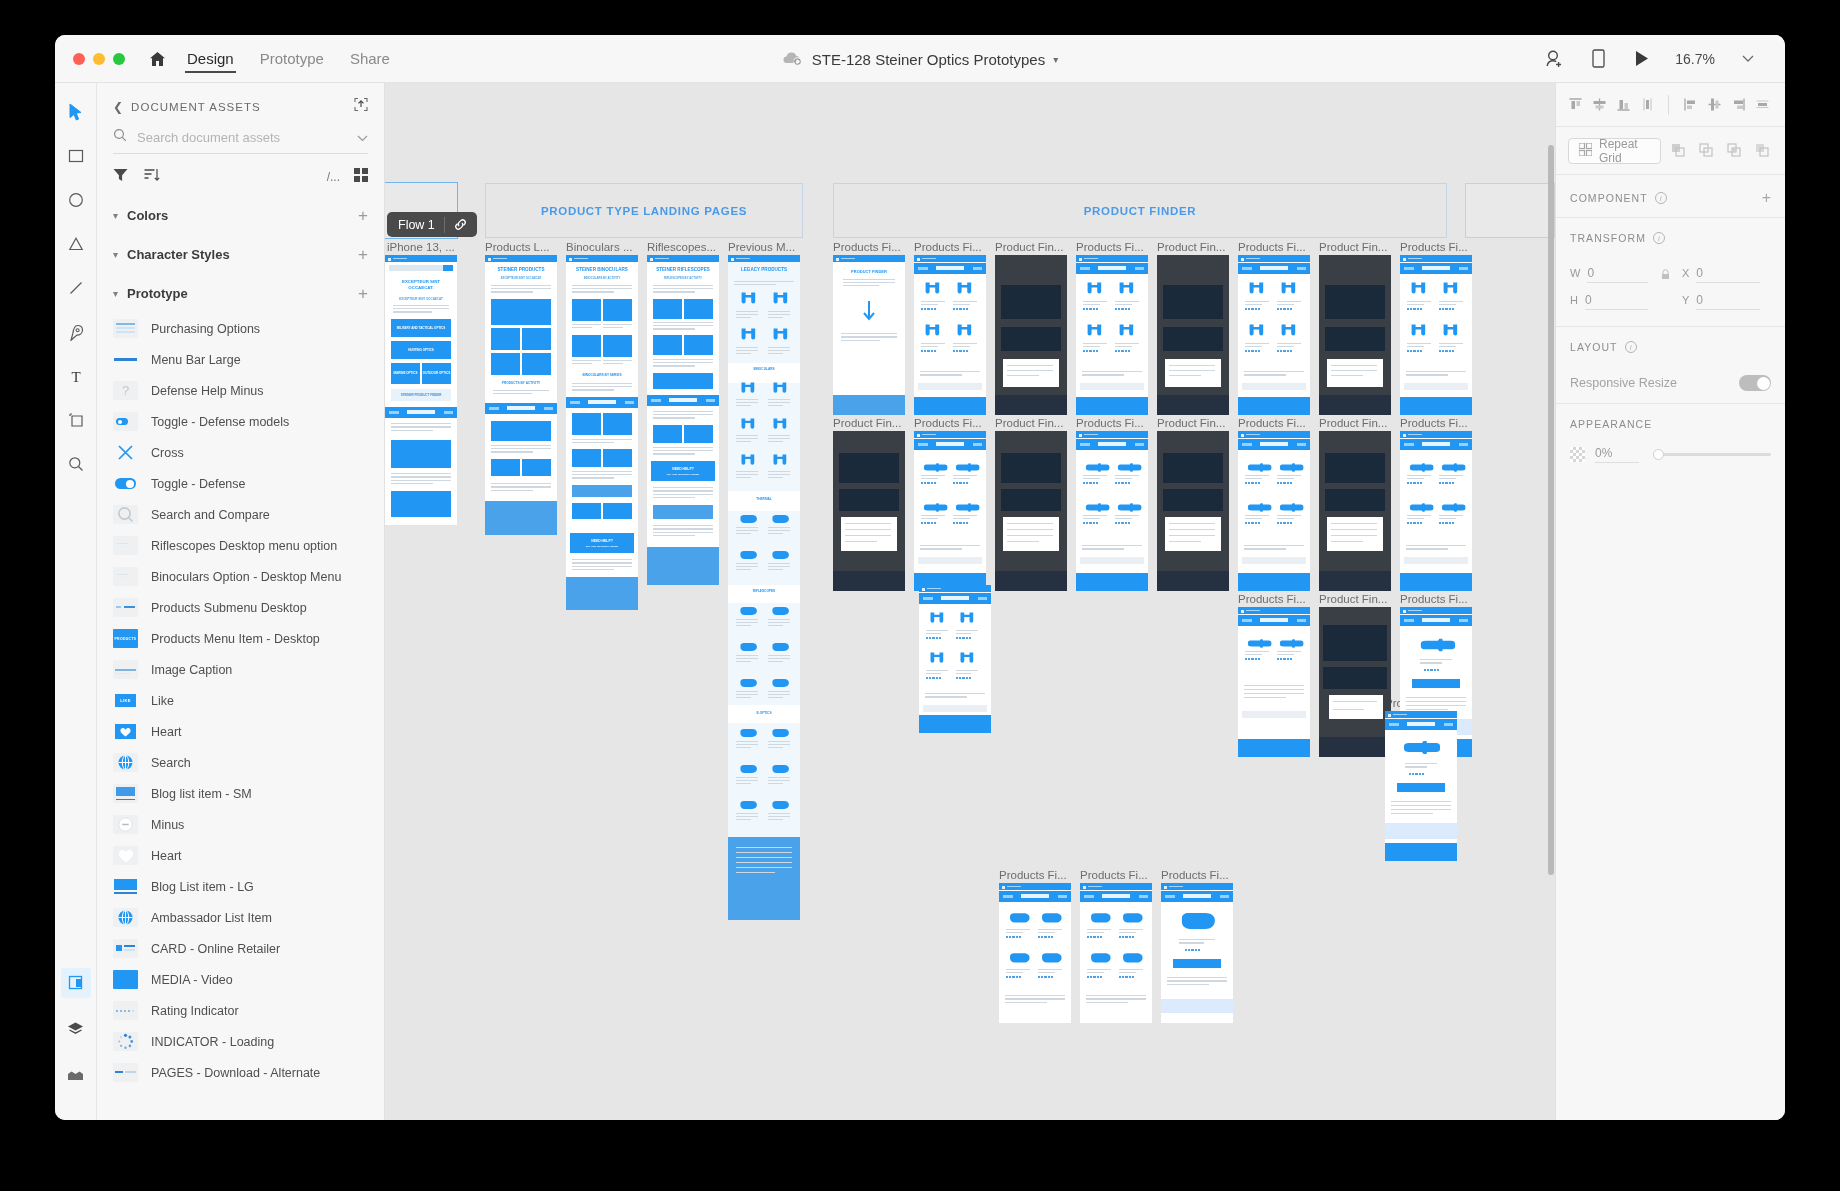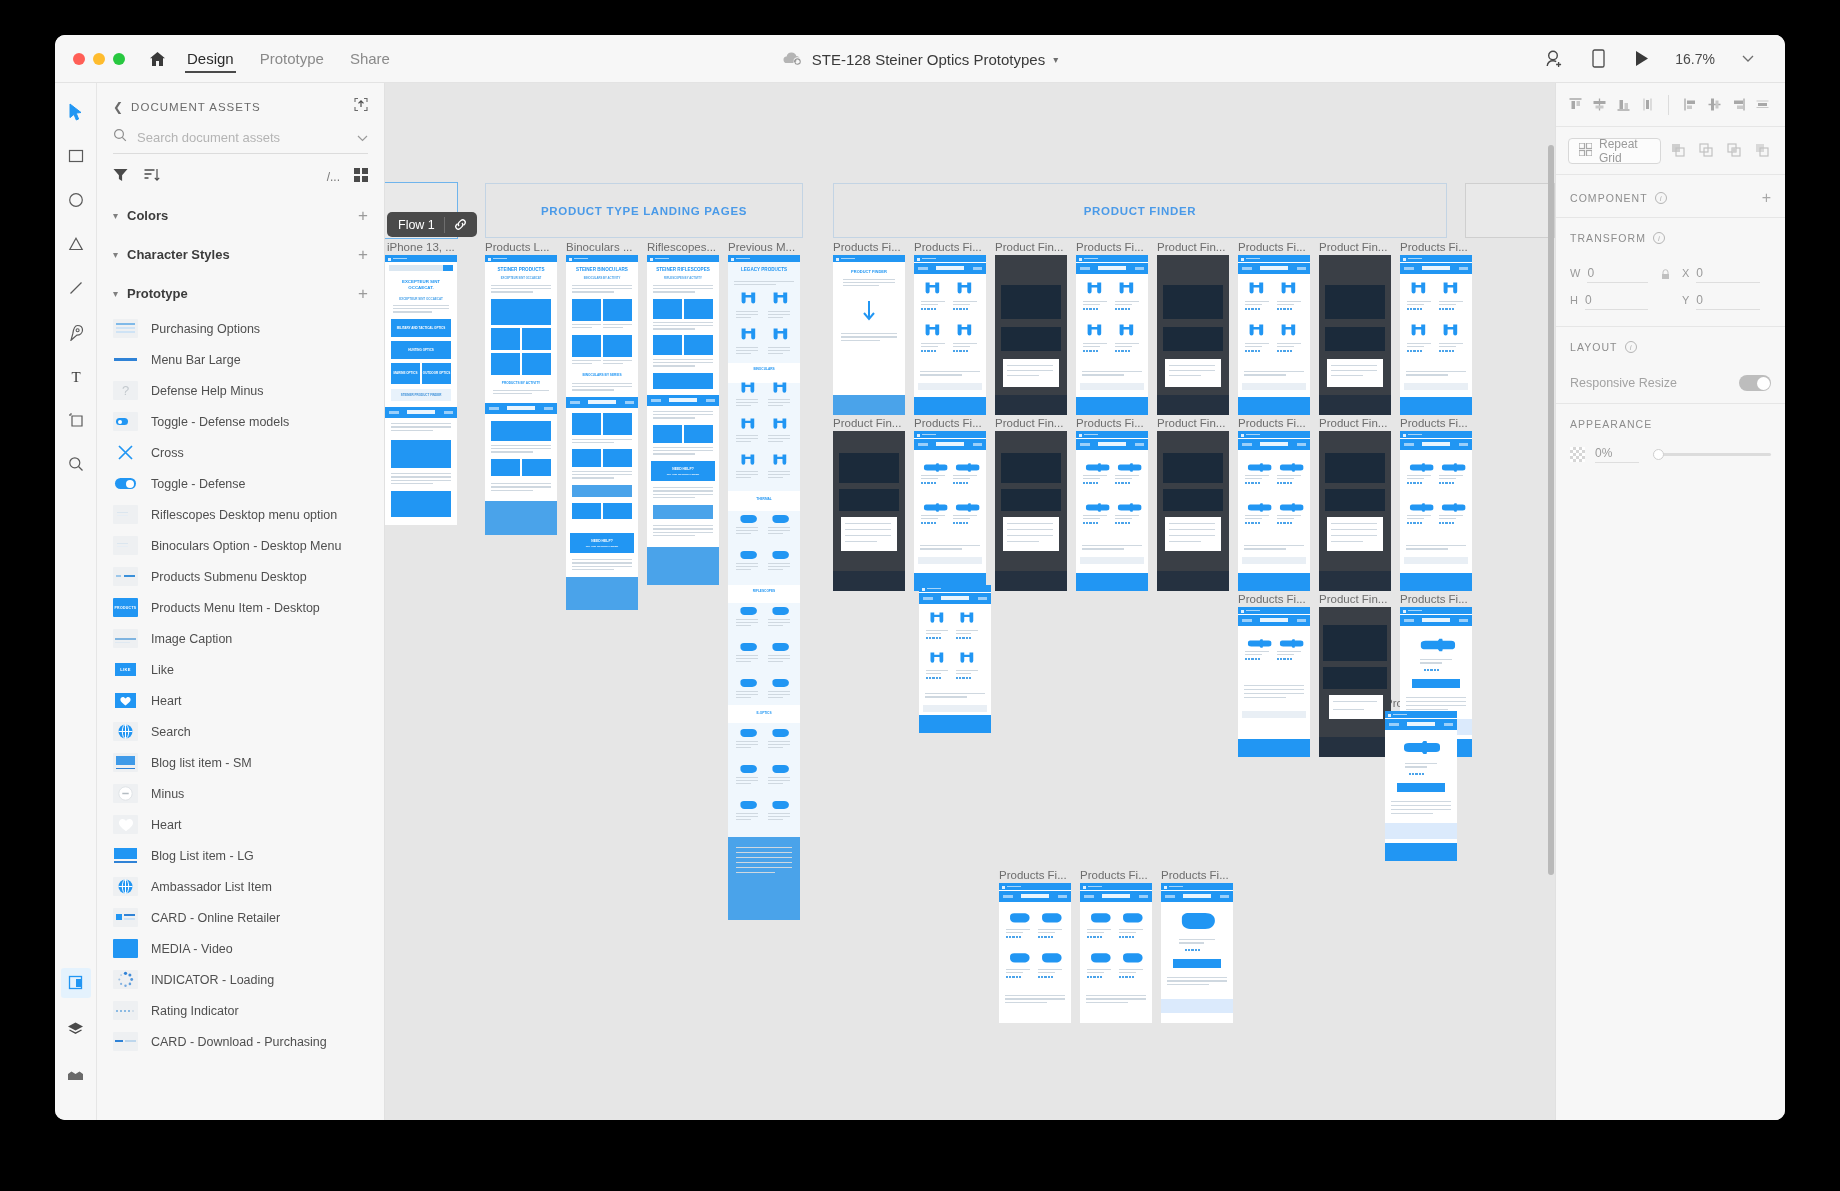--- a/index.html
+++ b/index.html
@@ -460,20 +460,29 @@
                 <path d="M2 2l13 13M15 2L2 15" stroke="#2196f3" stroke-width="1.7"></path>
               </svg>
             </div>
             <div class="nm">Cross</div>
           </div>
           <div class="comp">
             <div class="thumb t-togfull"></div>
             <div class="nm">Toggle - Defense</div>
           </div>
           <div class="comp">
+            <div class="thumb t-search">
+              <svg width="17" height="17" viewBox="0 0 17 17">
+                <circle cx="7.5" cy="7.5" r="5.6" fill="none" stroke="#c3c9ce" stroke-width="1.6"></circle>
+                <path d="M11.5 11.5l4 4" stroke="#c3c9ce" stroke-width="1.6"></path>
+              </svg>
+            </div>
+            <div class="nm">Search and Compare</div>
+          </div>
+          <div class="comp">
             <div class="thumb t-faint"></div>
             <div class="nm">Riflescopes Desktop menu option</div>
           </div>
           <div class="comp">
             <div class="thumb t-faint"></div>
             <div class="nm">Binoculars Option - Desktop Menu</div>
           </div>
           <div class="comp">
             <div class="thumb t-dash"></div>
             <div class="nm">Products Submenu Desktop</div>
@@ -547,43 +556,43 @@
             </div>
             <div class="nm">Ambassador List Item</div>
           </div>
           <div class="comp">
             <div class="thumb t-card"></div>
             <div class="nm">CARD - Online Retailer</div>
           </div>
           <div class="comp">
             <div class="thumb t-media"></div>
             <div class="nm">MEDIA - Video</div>
+          </div>
+          <div class="comp">
+            <div class="thumb t-rating"></div>
+            <div class="nm">Rating Indicator</div>
           </div>
           <div class="comp">
             <div class="thumb t-loading">
               <svg width="17" height="17" viewBox="0 0 17 17">
                 <circle cx="8.5" cy="2.3" r="1.6" fill="#2f82d6" opacity="1"></circle>
                 <circle cx="12.9" cy="4.1" r="1.5" fill="#2f82d6" opacity="0.91"></circle>
                 <circle cx="14.7" cy="8.5" r="1.4" fill="#2f82d6" opacity="0.8200000000000001"></circle>
                 <circle cx="12.9" cy="12.9" r="1.3" fill="#2f82d6" opacity="0.73"></circle>
                 <circle cx="8.5" cy="14.7" r="1.2" fill="#2f82d6" opacity="0.64"></circle>
                 <circle cx="4.1" cy="12.9" r="1.1" fill="#2f82d6" opacity="0.55"></circle>
                 <circle cx="2.3" cy="8.5" r="1.0" fill="#2f82d6" opacity="0.45999999999999996"></circle>
                 <circle cx="4.1" cy="4.1" r="0.9" fill="#2f82d6" opacity="0.37"></circle>
               </svg>
             </div>
             <div class="nm">INDICATOR - Loading</div>
           </div>
           <div class="comp">
-            <div class="thumb t-rating"></div>
-            <div class="nm">Rating Indicator</div>
-          </div>
-          <div class="comp">
             <div class="thumb t-download"></div>
-            <div class="nm">CARD - Download - Purchasing</div>
+            <div class="nm">PAGES - Download - Alternate</div>
           </div>
         </div>
     </div>
 
     <div class="canvaswrap" id="canvas">
 
       <div class="group-box" style="left:100px; top:100px; width:318px; height:55px;"></div>
       <div class="group-title" style="left:100px; top:122px; width:318px;">PRODUCT TYPE LANDING PAGES</div>
 
       <div class="group-box" style="left:448px; top:100px; width:614px; height:55px;"></div>

